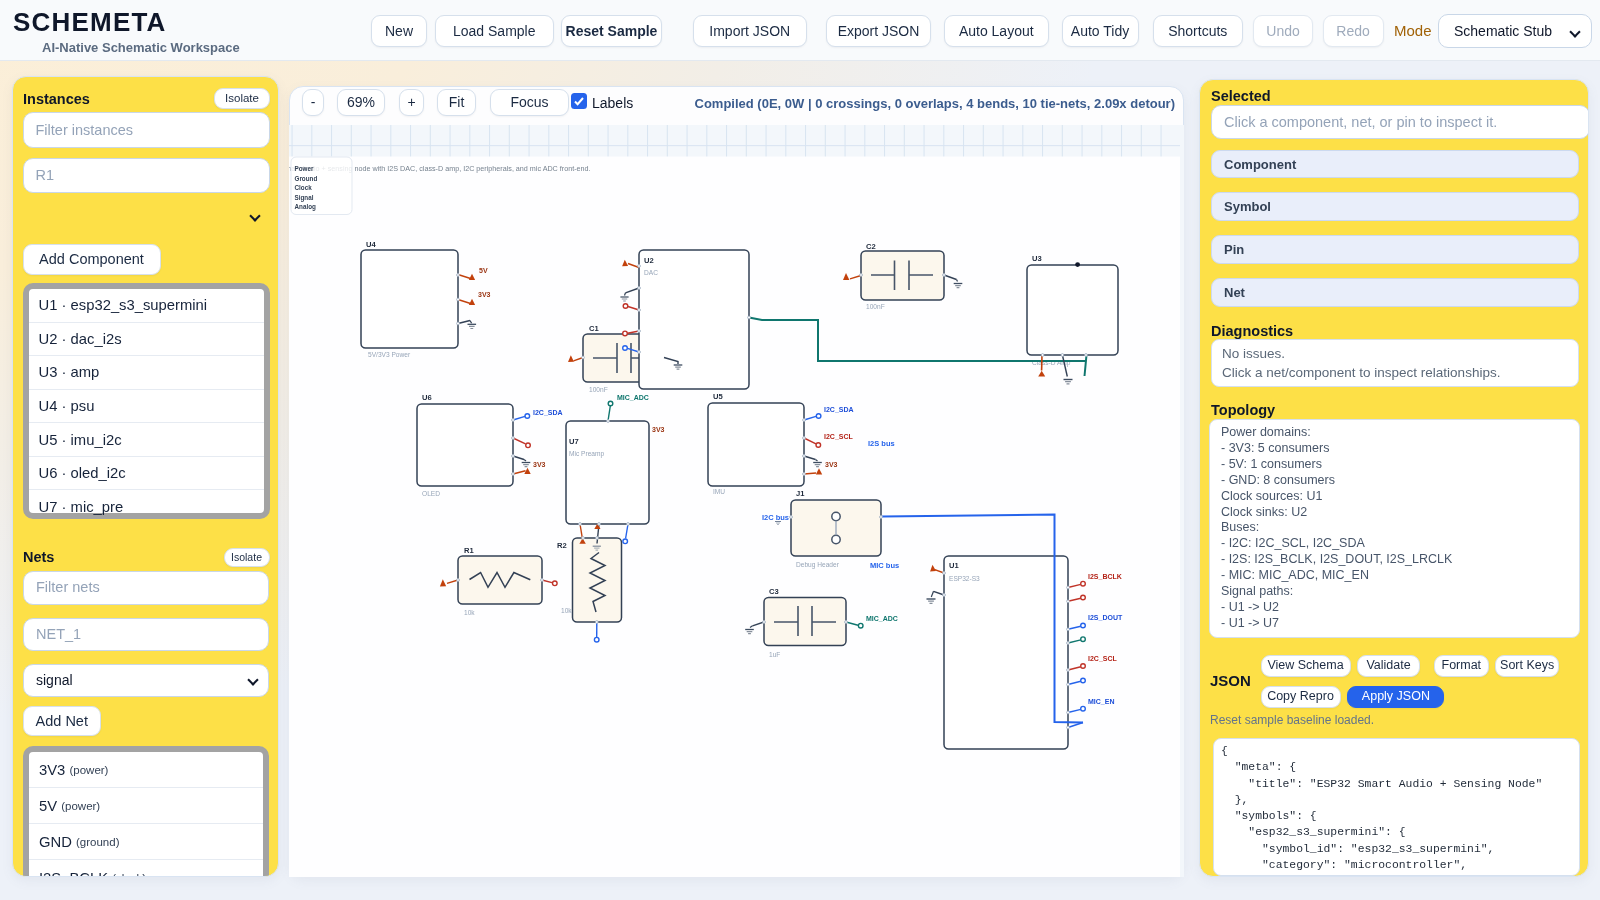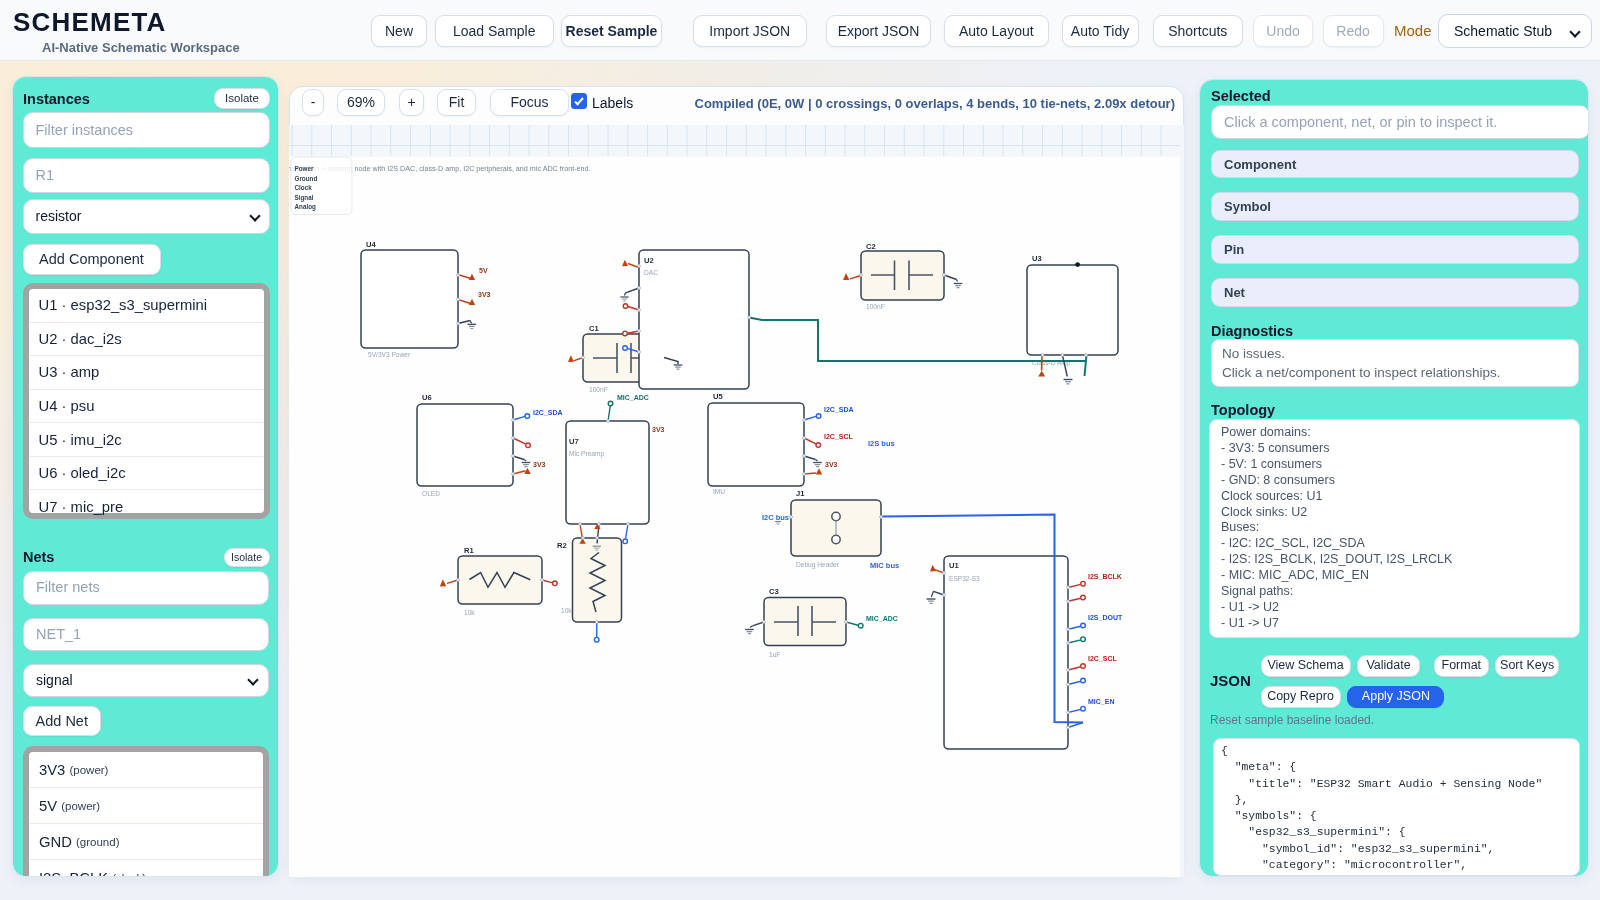--- a/index.html
+++ b/index.html
@@ -1,20 +1,20 @@
 <!DOCTYPE html>
 <html><head><meta charset="utf-8"><style>*{margin:0;padding:0;box-sizing:border-box}
 html,body{width:1600px;height:900px;overflow:hidden;font-family:"Liberation Sans",sans-serif;}
 body{background:#edf1f7 radial-gradient(1150px 780px at -40px -60px, #fcefd7 0%, #f9eedb 42%, #f2eee7 68%, #edf1f8 100%);background-repeat:no-repeat;}
 .hdr{position:absolute;left:0;top:0;width:1600px;height:61px;background:#f8fafc;border-bottom:1px solid #e3e9f0;}
 .logo{position:absolute;left:13px;top:7px;font-size:26px;font-weight:bold;letter-spacing:1.2px;color:#0f172a;}
 .slog{position:absolute;left:14px;top:40px;font-size:13px;font-weight:bold;color:#5b6b80;margin-left:28px;}
 .btn{position:absolute;background:#fff;border:1px solid #d6e0ec;border-radius:9px;text-align:center;color:#1b2a42;box-shadow:0 1px 2px rgba(15,23,42,.05);}
 .btn.dis{color:#9fabbc;border-color:#e2e9f1;}
-.panel{position:absolute;background:#5eead4;border:1px solid #d9e4f2;border-radius:14px;box-shadow:0 4px 12px rgba(100,116,139,.08);overflow:hidden;}
+.panel{position:absolute;background:#fde047;border:1px solid #d9e4f2;border-radius:14px;box-shadow:0 4px 12px rgba(100,116,139,.08);overflow:hidden;}
 .hd{position:absolute;font-weight:bold;font-size:14.5px;color:#0f172a;}
 .inp{position:absolute;background:#fff;border:1px solid #c9d7e8;border-radius:10px;color:#94a3b8;font-size:14.5px;}
 .inp span{display:inline-block;padding-left:12px;}
 .sel{position:absolute;background:#fff;border:1px solid #c9d7e8;border-radius:10px;color:#0f172a;font-size:14px;}
 .sel span{display:inline-block;padding-left:12px;}
 .chev{position:absolute;width:8px;height:8px;border-right:2px solid #0f172a;border-bottom:2px solid #0f172a;transform:rotate(45deg);}
 .list{position:absolute;background:#fff;border:6px solid #a3a3a3;border-radius:10px;}
 .row{border-bottom:1px solid #e6ebf2;color:#16233a;font-size:14.8px;padding-left:10px;display:flex;align-items:center;}
 .row:last-child{border-bottom:none;}
 .acc{position:absolute;background:#e9eefa;border:1px solid #ccd9ef;border-radius:9px;font-weight:bold;font-size:13px;color:#334155;display:flex;align-items:center;padding-left:12px;}
@@ -36,21 +36,20 @@
 <div class="btn dis" style="left:1253px;top:15px;width:60px;height:32px;line-height:30px;font-size:14px;">Undo</div>
 <div class="btn dis" style="left:1322.5px;top:15px;width:61px;height:32px;line-height:30px;font-size:14px;">Redo</div>
 <div style="position:absolute;left:1394px;top:22px;font-size:15px;color:#a16207;">Mode</div>
 <div class="sel" style="left:1438px;top:14px;width:154px;height:34px;line-height:32px;"><span style="padding-left:15px;">Schematic Stub</span></div>
 <div class="chev" style="left:1571px;top:28px;"></div>
 <div class="panel" style="left:12px;top:76px;width:267px;height:801px;">
     <div class="hd" style="left:10px;top:13.5px;">Instances</div>
     <div class="btn" style="left:201px;top:10.5px;width:56px;height:21px;line-height:19px;font-size:11.5px;">Isolate</div>
     <div class="inp" style="left:9.5px;top:35px;width:247px;height:36px;line-height:34px;"><span>Filter instances</span></div>
     <div class="inp" style="left:9.5px;top:81px;width:247px;height:35px;line-height:33px;"><span>R1</span></div>
-    <div class="sel" style="left:9.5px;top:122px;width:247px;height:35px;line-height:33px;"><span>resistor</span></div>
     <div class="chev" style="left:238px;top:135px;"></div>
     <div class="btn" style="left:9.5px;top:167px;width:138px;height:31px;line-height:29px;font-size:14.5px;">Add Component</div>
     <div class="list" style="left:9.5px;top:206px;width:247px;height:236px;">
       <div class="row" style="height:33.57px;">U1 · esp32_s3_supermini</div>
       <div class="row" style="height:33.57px;">U2 · dac_i2s</div>
       <div class="row" style="height:33.57px;">U3 · amp</div>
       <div class="row" style="height:33.57px;">U4 · psu</div>
       <div class="row" style="height:33.57px;">U5 · imu_i2c</div>
       <div class="row" style="height:33.57px;">U6 · oled_i2c</div>
       <div class="row" style="height:33.57px;">U7 · mic_pre</div>

